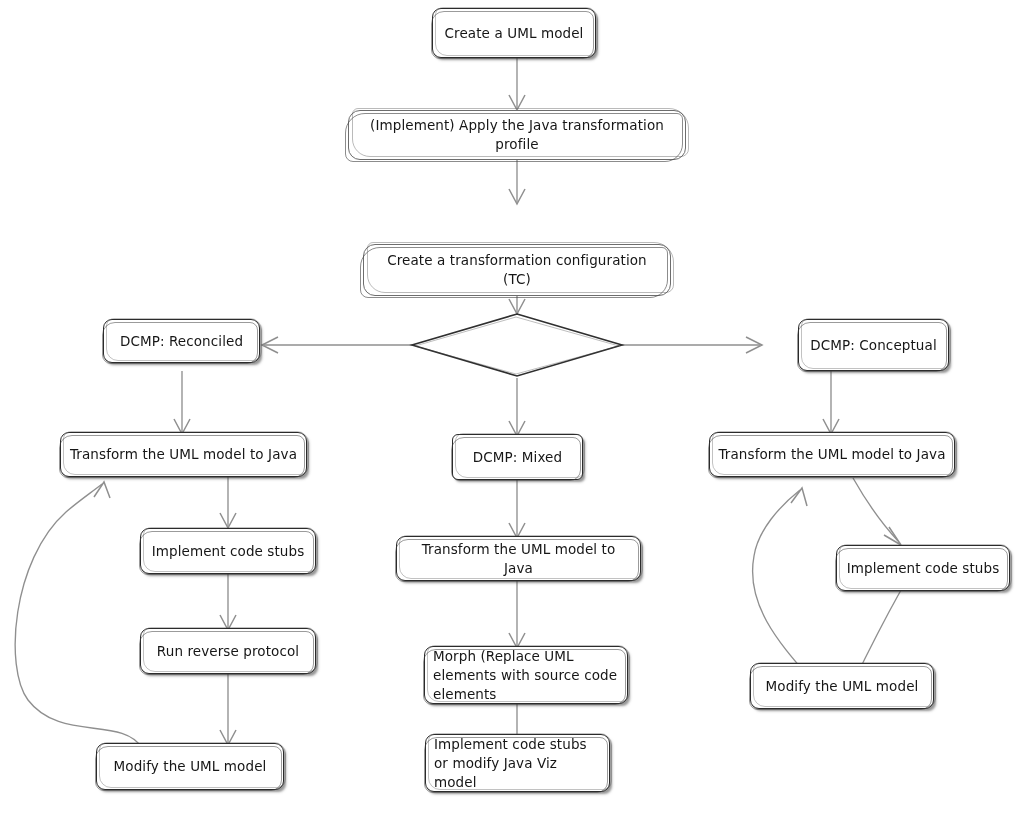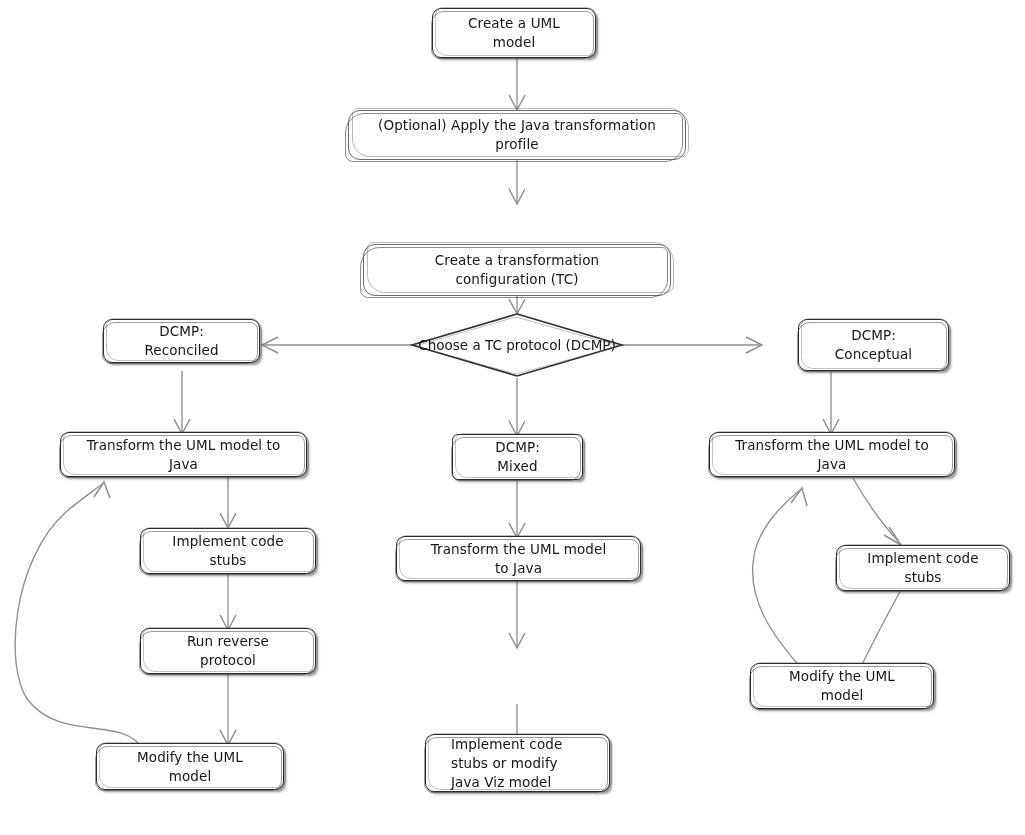--- a/index.html
+++ b/index.html
@@ -59,21 +59,21 @@
     pointer-events: none;
   }
   .node .label {
     position: relative;
     z-index: 2;
     width: 100%;
     font-size: 13.5px;
     line-height: 19px;
     color: #161616;
     letter-spacing: 0.1px;
-    padding: 0 25px;
+    padding: 0 8px;
     box-sizing: border-box;
   }
   .node.center .label { text-align: center; }
   .node.left .label   { text-align: left; }
 
   
   .node.sketch-light {
     border: 1.15px solid #6d6d6d;
     border-radius: 12px;
     box-shadow: none;
@@ -173,33 +173,32 @@
 
     <path class="e" d="M820,690 C788,652 744,610 754,556 C758,530 780,506 800,490"></path>
     <path class="h" d="M791,503 L802,488 L807,506"></path>
   </svg>
 
   <div class="node center" style="left:432px; top:8px; width:164px; height:50px;">
     <span class="label">Create a UML model</span>
   </div>
 
   <div class="node center sketch-light" style="left:348px; top:110px; width:338px; height:50px;">
-    <span class="label">(Optional) Apply the Java transformation profile</span>
+    <span class="label">(Implement) Apply the Java transformation profile</span>
   </div>
 
   <div class="node center sketch-light" style="left:363px; top:206px; width:308px; height:52px;margin-top:38px;">
     <span class="label">Create a transformation configuration (TC)</span>
   </div>
 
   <div class="decision" style="left:410px; top:312px; width:214px; height:66px;">
     <svg width="214" height="66" viewBox="0 0 214 66" xmlns="http://www.w3.org/2000/svg">
       <polygon points="107,2 212,33 107,64 2,33" fill="#ffffff" stroke="#2f2f2f" stroke-width="1.6"></polygon>
       <polygon points="106,5 209,34 106,62 5,34" fill="none" stroke="rgba(70,70,70,0.35)" stroke-width="1"></polygon>
     </svg>
-    <span class="dlabel">Choose a TC protocol (DCMP)</span>
   </div>
 
   <div class="node center" style="left:103px; top:319px; width:157px; height:44px;">
     <span class="label">DCMP: Reconciled</span>
   </div>
 
   <div class="node center" style="left:452px; top:434px; width:131px; height:46px;border-radius:6px;">
     <span class="label">DCMP: Mixed</span>
   </div>
 
@@ -220,20 +219,23 @@
   </div>
 
   <div class="node center" style="left:96px; top:743px; width:188px; height:47px;">
     <span class="label">Modify the UML model</span>
   </div>
 
   <div class="node center" style="left:396px; top:536px; width:245px; height:45px;">
     <span class="label">Transform the UML model to Java</span>
   </div>
 
+  <div class="node left" style="left:424px; top:646px; width:204px; height:58px;">
+    <span class="label">Morph (Replace UML elements with source code elements</span>
+  </div>
 
   <div class="node left" style="left:425px; top:734px; width:185px; height:58px;">
     <span class="label">Implement code stubs or modify Java Viz model</span>
   </div>
 
   <div class="node center" style="left:709px; top:432px; width:246px; height:45px;">
     <span class="label">Transform the UML model to Java</span>
   </div>
 
   <div class="node center" style="left:836px; top:545px; width:174px; height:46px;">

